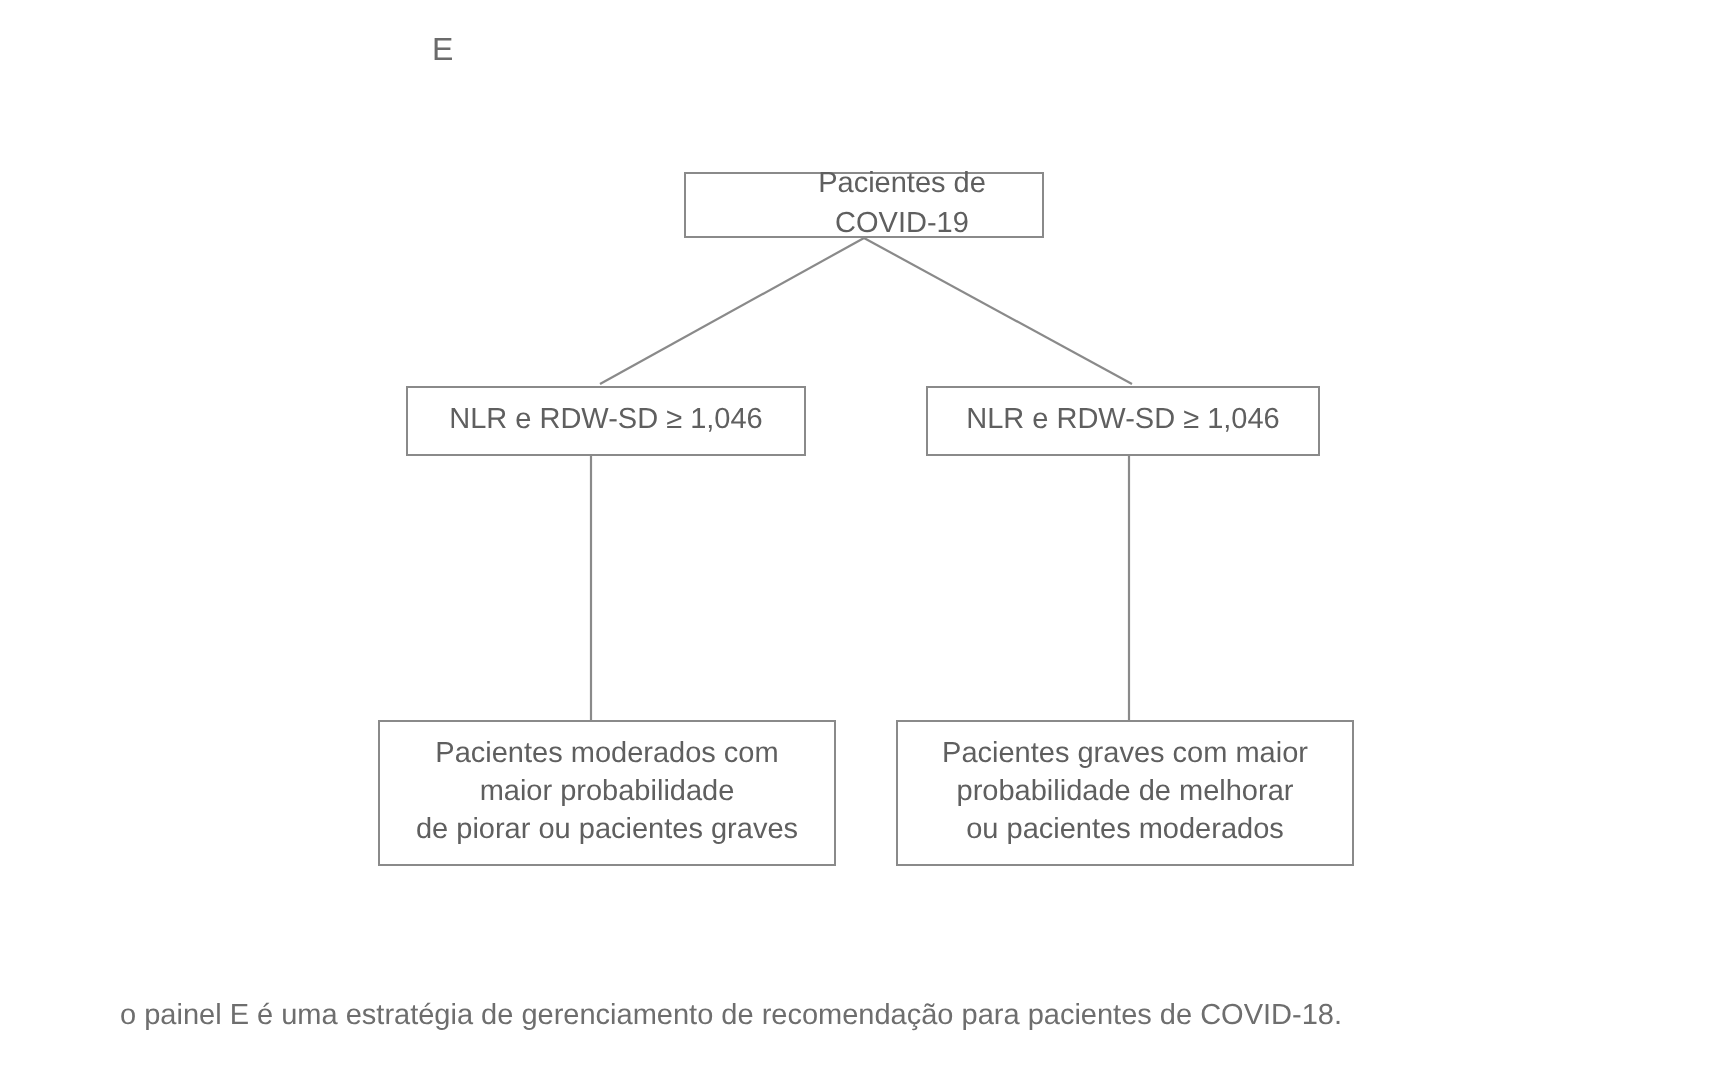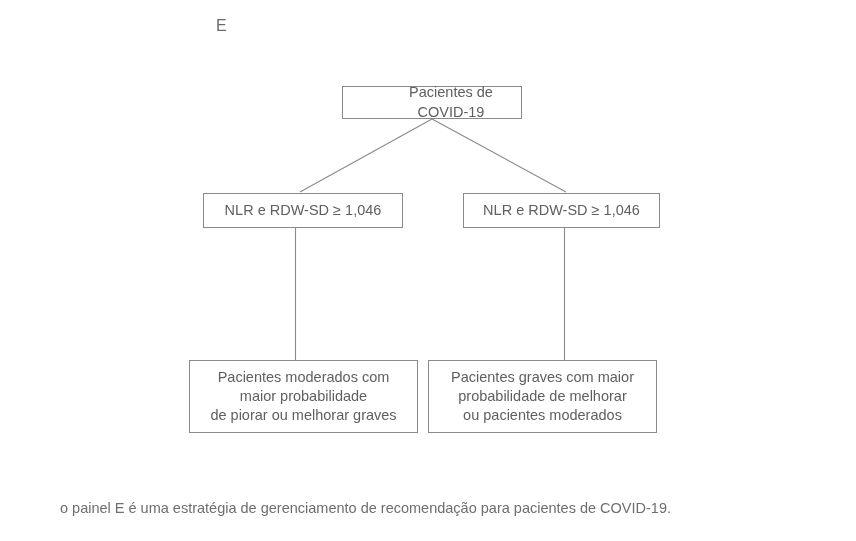--- a/index.html
+++ b/index.html
@@ -77,21 +77,21 @@
     width: 197px;
     height: 35px;
   }
   #box-outcome-left {
     left: 189px;
     top: 360px;
     width: 229px;
     height: 73px;
   }
   #box-outcome-right {
-    left: 428px;
+    left: 448px;
     top: 360px;
     width: 229px;
     height: 73px;
   }
   
   .caption {
     position: absolute;
     left: 60px;
     top: 498px;
     width: 760px;
@@ -123,24 +123,24 @@
     <span class="box-text">NLR e RDW-SD ≥ 1,046</span>
   </div>
 
   <div class="flow-box" id="box-crit-right">
     <span class="box-text">NLR e RDW-SD ≥ 1,046</span>
   </div>
 
   <div class="flow-box" id="box-outcome-left">
     <span class="box-text">Pacientes moderados com
 maior probabilidade
-de piorar ou melhorar graves</span>
+de piorar ou pacientes graves</span>
   </div>
 
   <div class="flow-box" id="box-outcome-right">
     <span class="box-text">Pacientes graves com maior
 probabilidade de melhorar
 ou pacientes moderados</span>
   </div>
 
-  <div class="caption">o painel E é uma estratégia de gerenciamento de recomendação para pacientes de COVID-19.</div>
+  <div class="caption">o painel E é uma estratégia de gerenciamento de recomendação para pacientes de COVID-18.</div>
 
 </div>
 
 </body></html>

